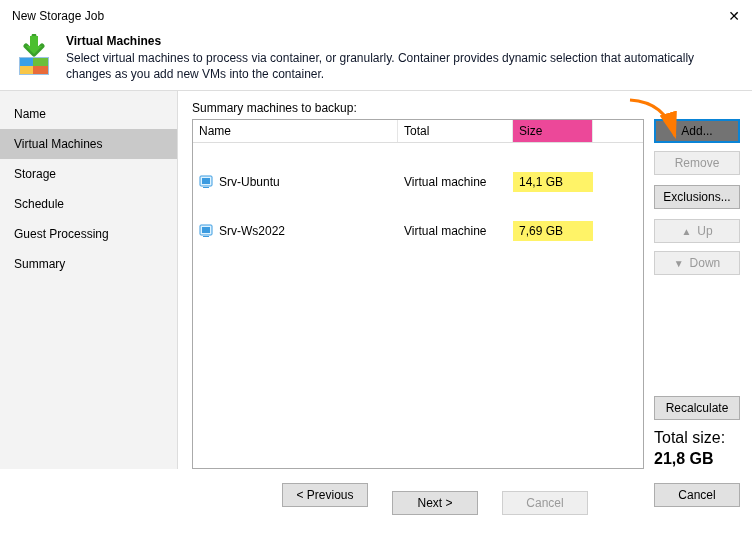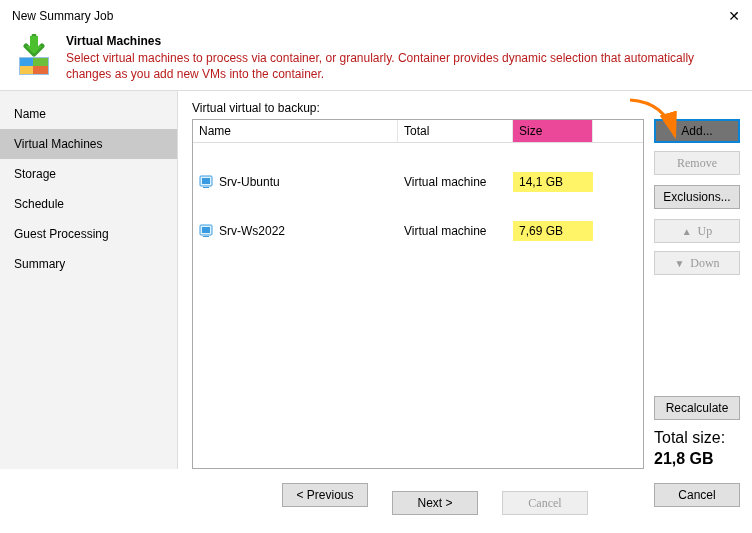--- a/index.html
+++ b/index.html
@@ -32,21 +32,21 @@
     width: 44px;
     height: 44px;
     margin-right: 10px;
     flex-shrink: 0;
     display: flex;
     align-items: center;
     justify-content: center;
   }
   .header-texts { flex: 1; }
   .header-title { font-weight: bold; font-size: 12px; margin-bottom: 2px; }
-  .header-desc { font-size: 12px; color: #b91c1c; line-height: 1.35; }
+  .header-desc { font-size: 12px; color: #0f172a; line-height: 1.35; }
   .body {
     display: flex;
     height: 378px;
   }
   .sidebar {
     width: 178px;
     background: #f3f3f3;
     border-right: 1px solid #ddd;
     padding-top: 8px;
   }
@@ -119,21 +119,20 @@
     justify-content: center;
   }
   .btn.highlighted {
     border: 2px solid #0a84d6;
     background: #737373;
   }
   .btn.disabled {
     color: #9a9a9a;
     background: #efefef;
     border-color: #cfcfcf;
-    font-family: Liberation Serif, serif;
   }
   .btn + .btn { margin-top: 8px; }
   .spacer10 { height: 10px; }
   .spacerflex { flex: 1; }
   .btn .arrow-glyph { margin-right: 6px; color: #9a9a9a; font-size: 10px; }
   .totals {
     margin-top: 8px;
     font-size: 16px;
     line-height: 1.3;
   }
@@ -152,21 +151,21 @@
     position: absolute;
     top: 94px;
     left: 620px;
     pointer-events: none;
   }
 </style>
 </head>
 <body>
 
 <div class="titlebar">
-  <span>New Summary Job</span>
+  <span>New Storage Job</span>
   <span class="close-x">✕</span>
 </div>
 
 <div class="header">
   <div class="header-icon">
     <svg width="44" height="44" viewBox="0 0 44 44">
       <rect x="8" y="24" width="28" height="16" fill="#fff" stroke="#9ac2e6" stroke-width="2"></rect>
       <rect x="8" y="24" width="13" height="8" fill="#3aa0e8"></rect>
       <rect x="21" y="24" width="15" height="8" fill="#6bbf3b"></rect>
       <rect x="8" y="32" width="13" height="8" fill="#f8c648"></rect>
@@ -185,21 +184,21 @@
   <div class="sidebar">
     <div class="nav-item">Name</div>
     <div class="nav-item active">Virtual Machines</div>
     <div class="nav-item">Storage</div>
     <div class="nav-item">Schedule</div>
     <div class="nav-item">Guest Processing</div>
     <div class="nav-item">Summary</div>
   </div>
 
   <div class="main">
-    <div class="main-label">Virtual virtual to backup:</div>
+    <div class="main-label">Summary machines to backup:</div>
     <div class="main-row">
       <div class="listbox">
         <div class="list-header">
           <div class="col col-name">Name</div>
           <div class="col col-type">Total</div>
           <div class="col col-size">Size</div>
         </div>
         <div class="list-body">
           <div class="row">
             <div class="cell cell-name">

